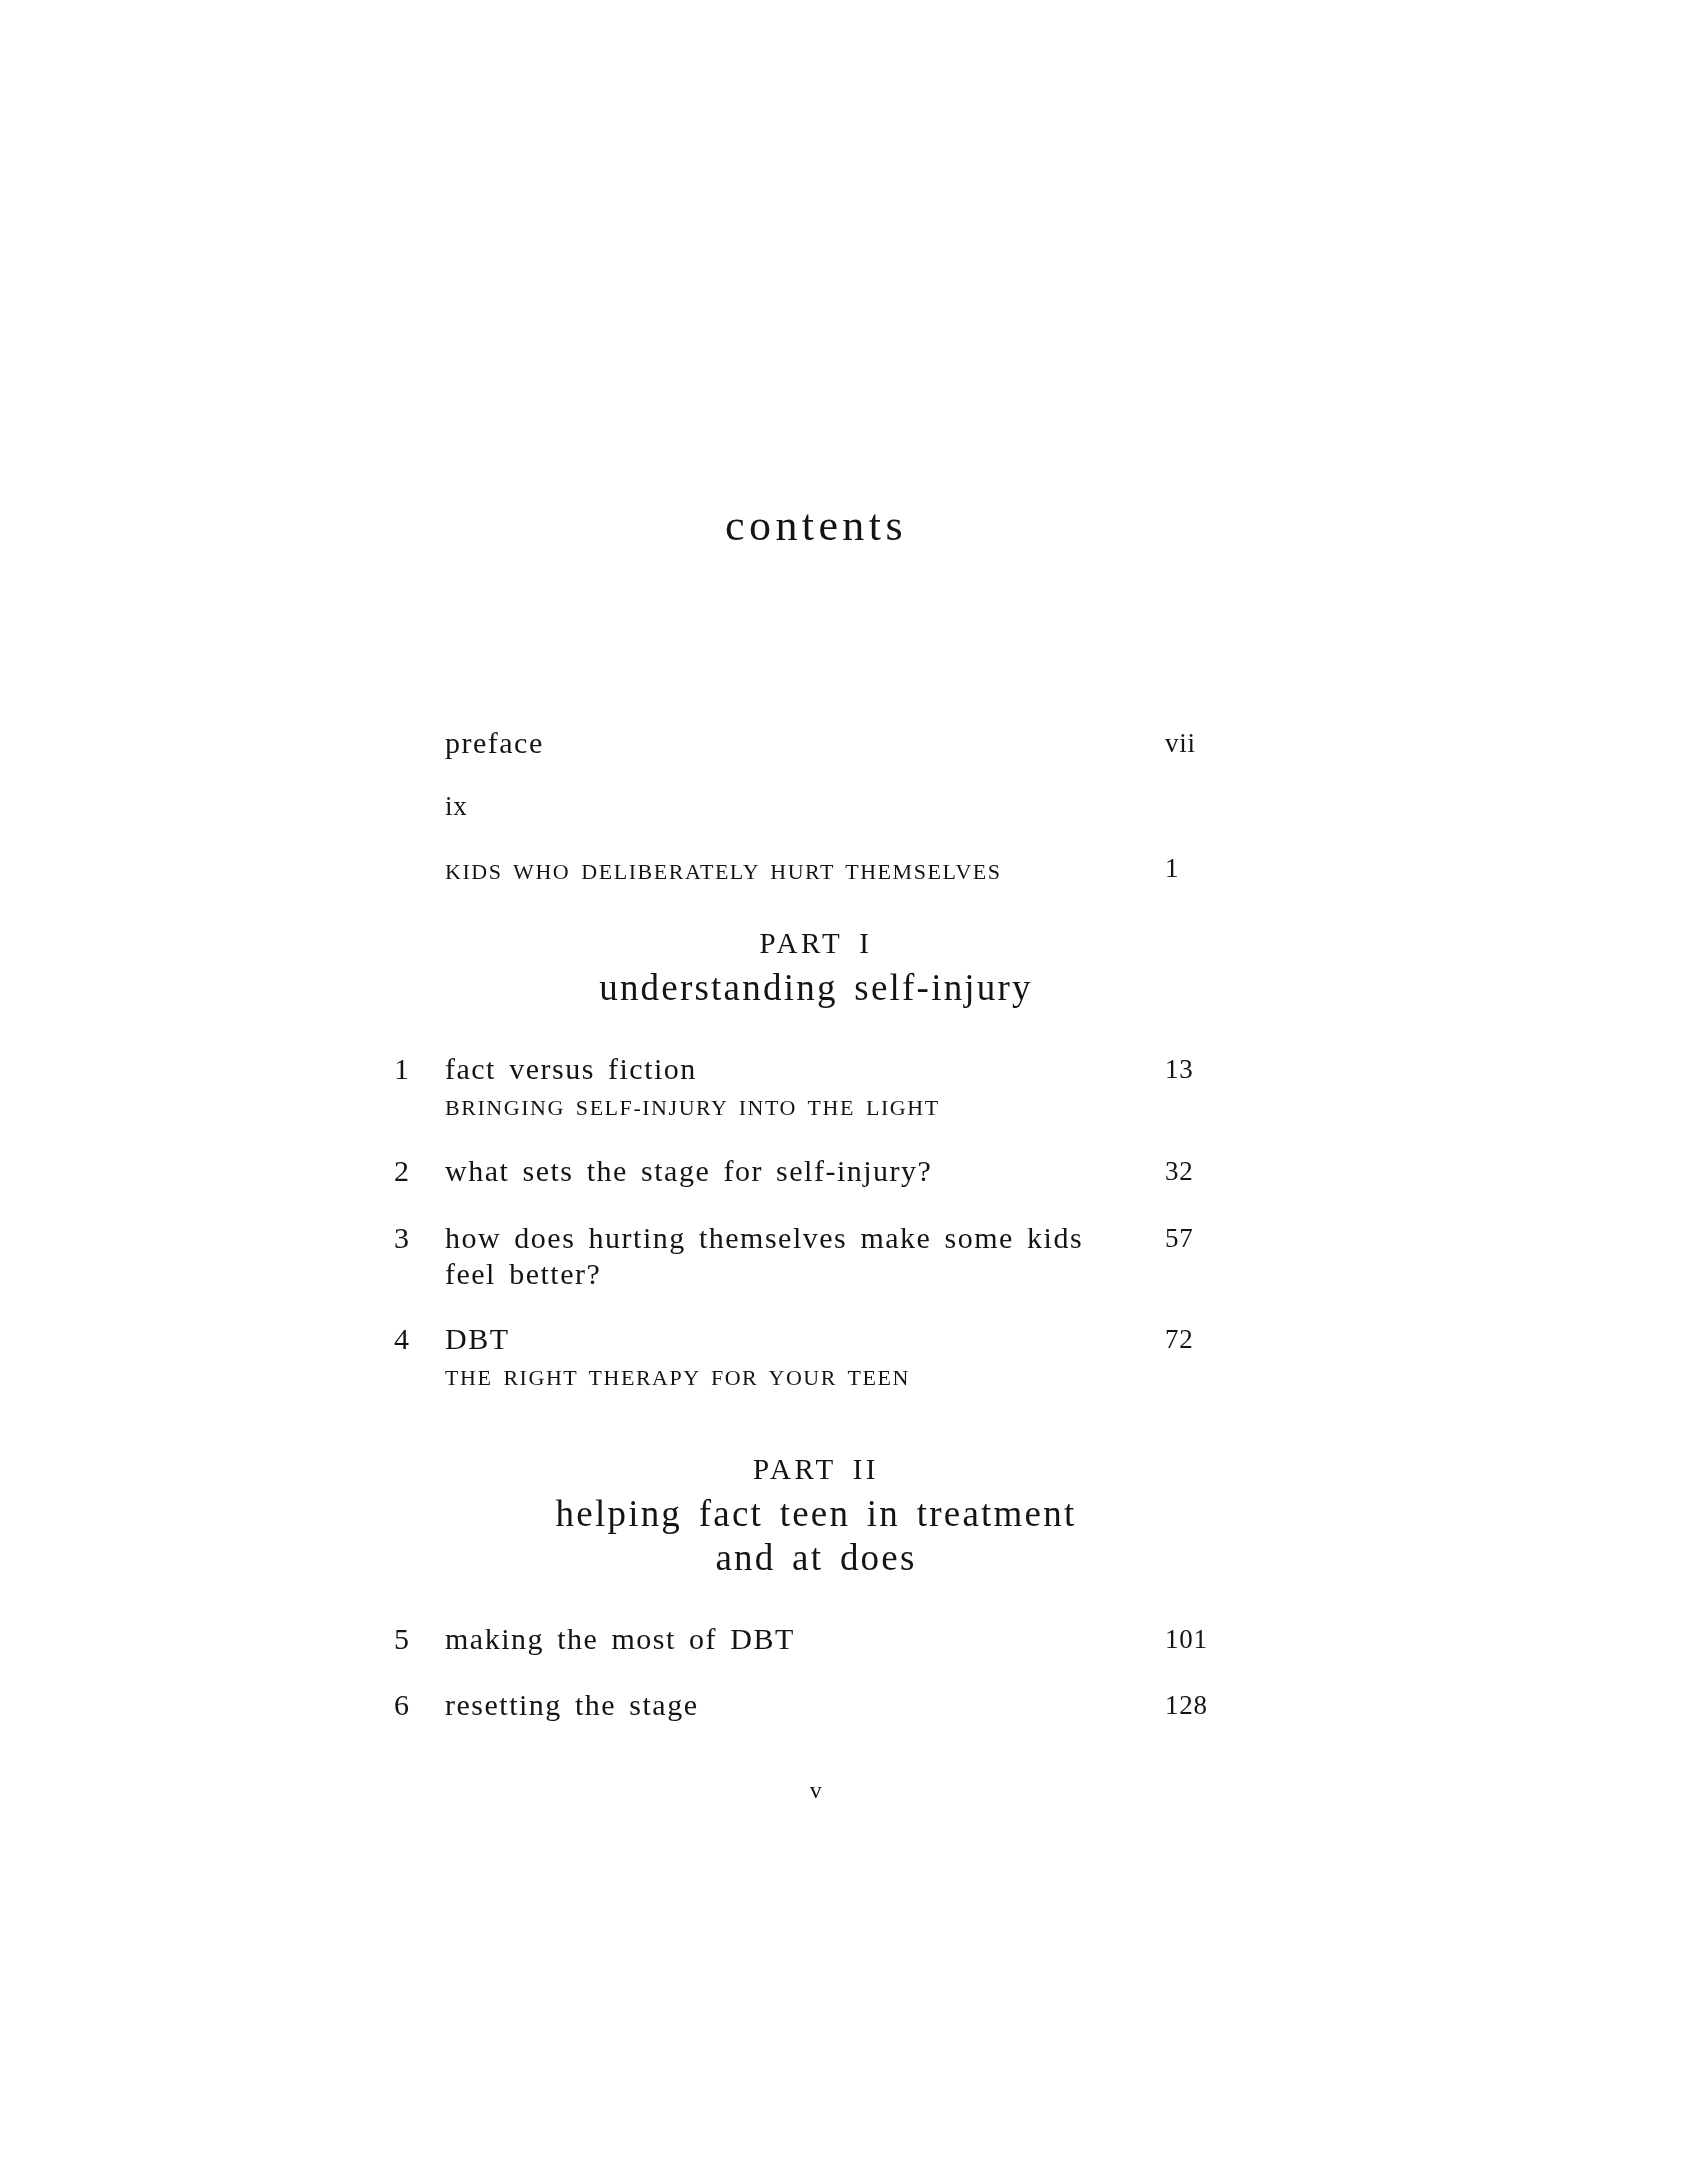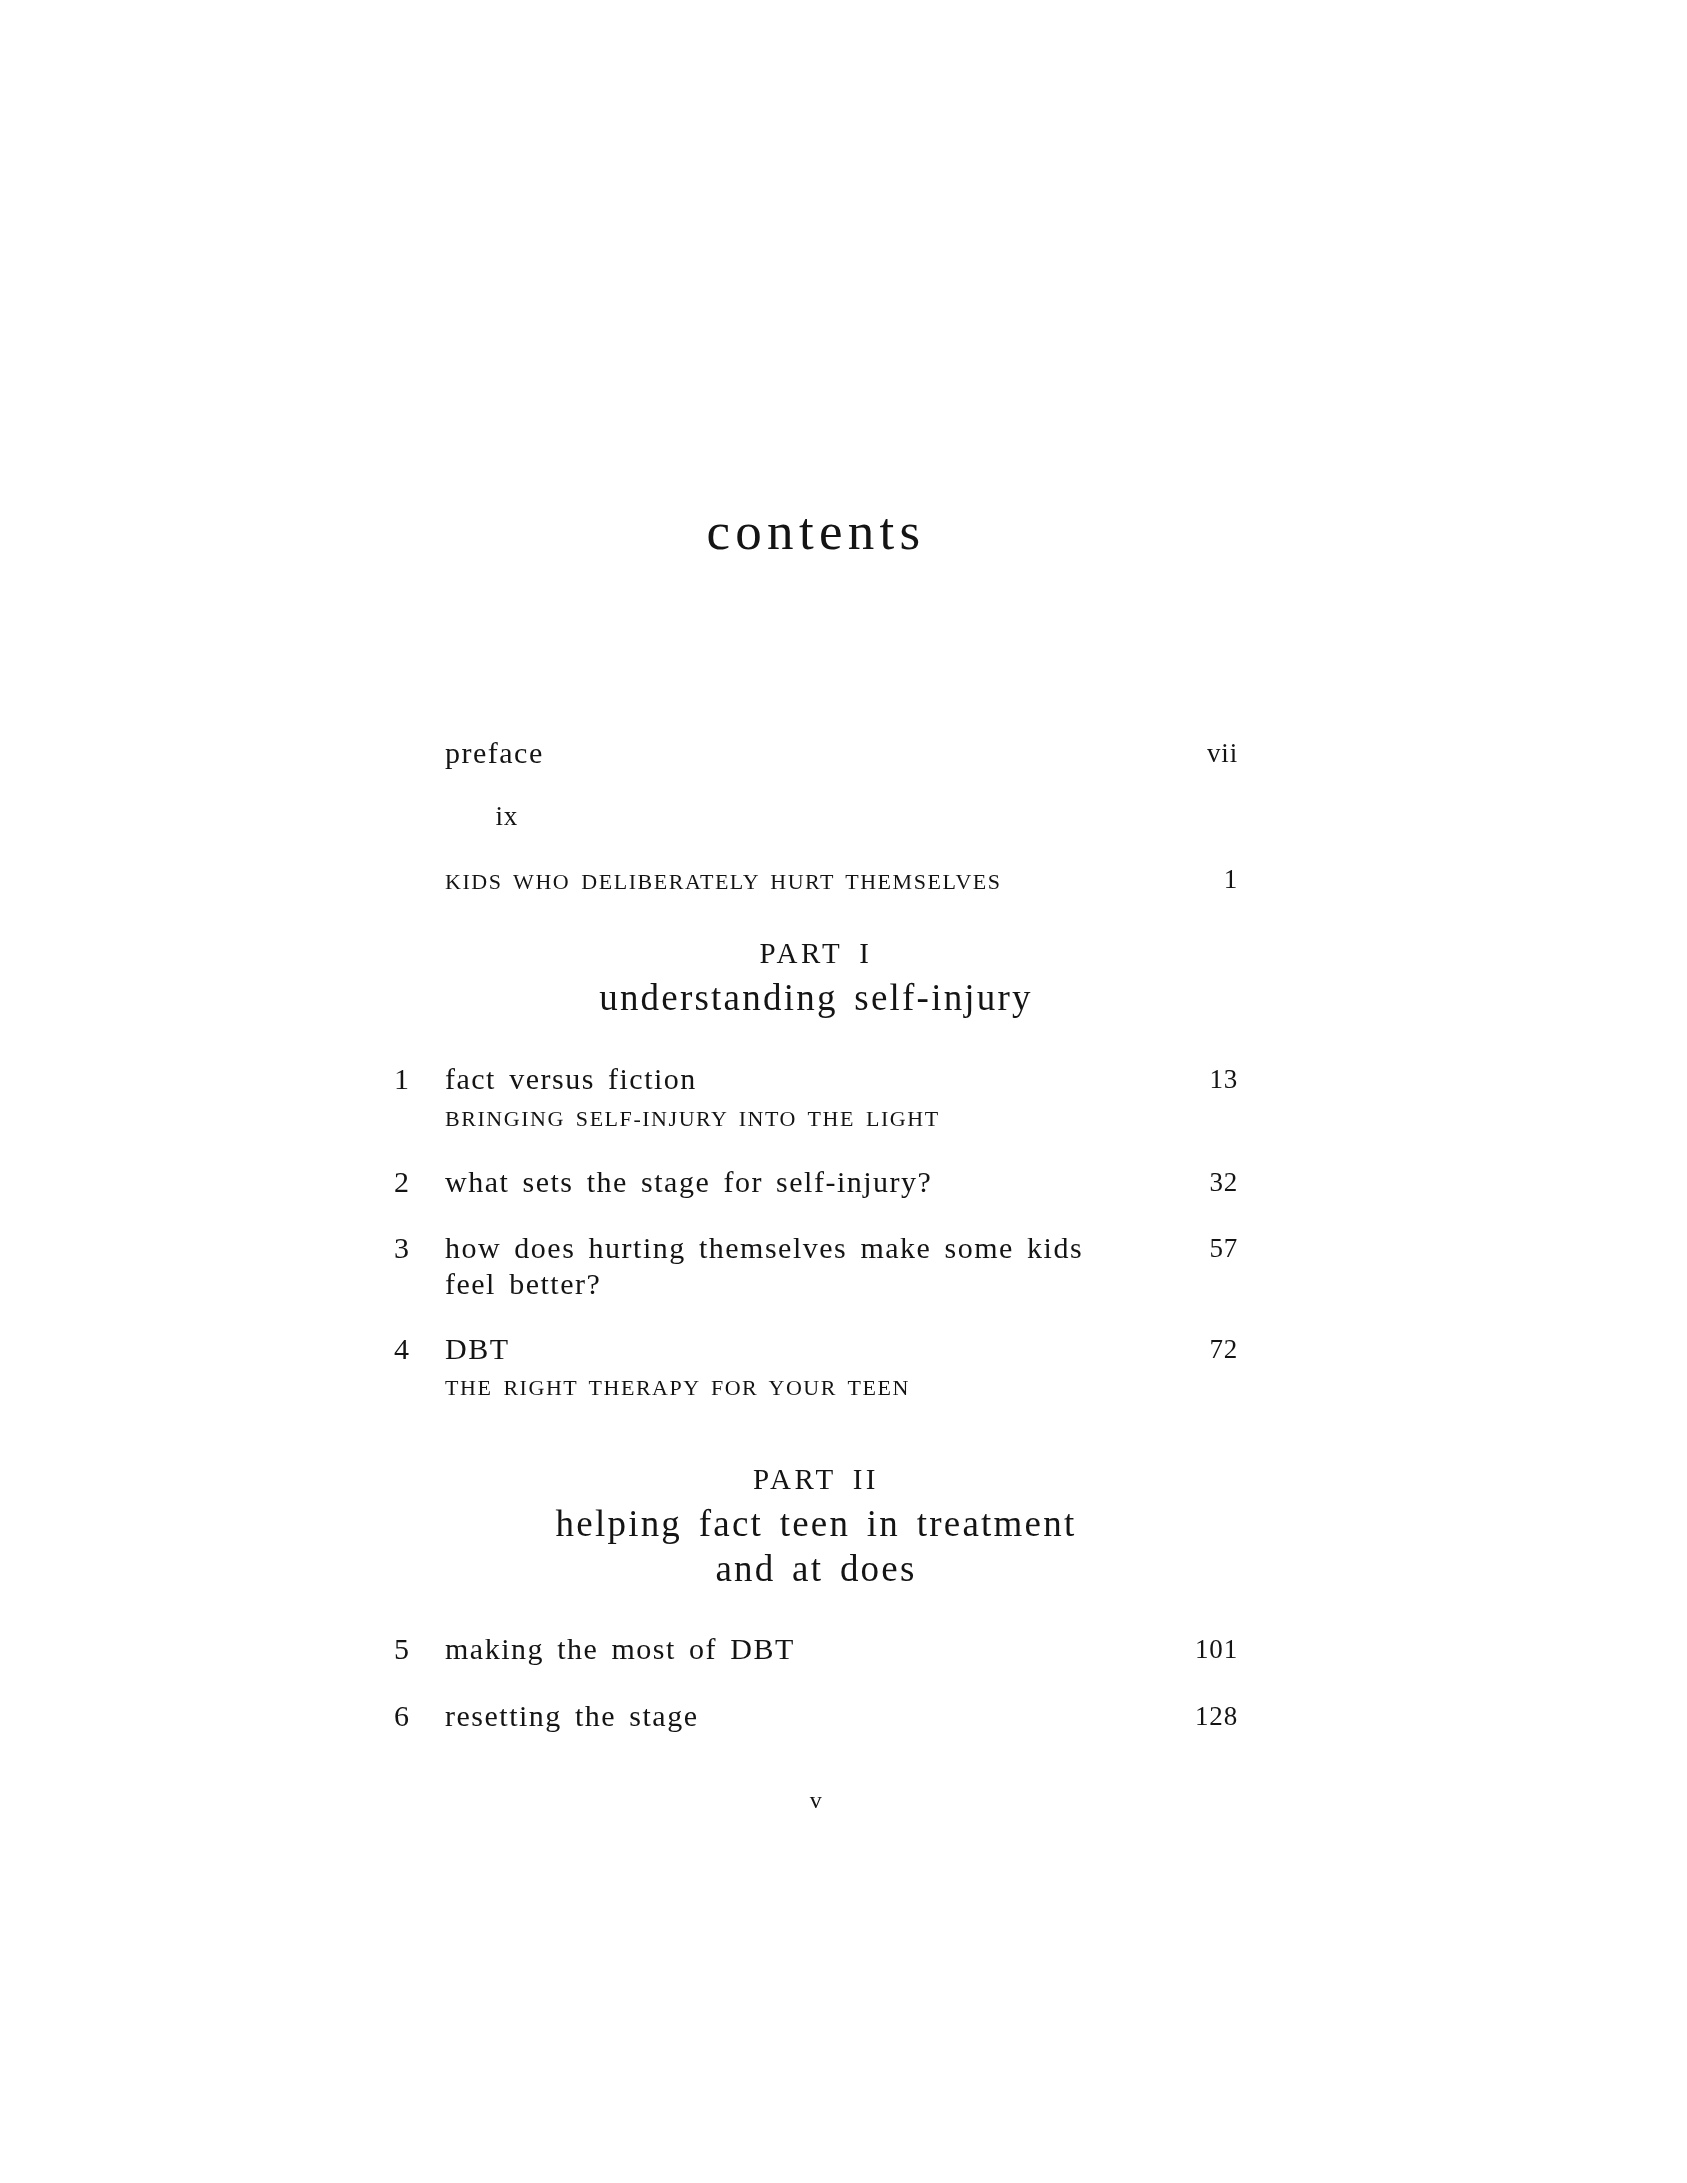--- a/index.html
+++ b/index.html
@@ -19,21 +19,21 @@
   .content {
     position: absolute;
     left: 394px;
     top: 0;
     width: 844px;
   }
   .book-title {
     margin: 0;
     padding-top: 501px;
     text-align: center;
-    font-size: 53px;
+    font-size: 44px;
     font-weight: 400;
     letter-spacing: 0.10em;
     word-spacing: 0.05em;
     line-height: 1.15;
   }
   .toc-row {
     display: flex;
     align-items: flex-start;
   }
   .num {
@@ -56,21 +56,21 @@
   .entry-subtitle {
     margin-top: 5.3px;
     font-size: 22px;
     line-height: 1.45;
     letter-spacing: 0.07em;
     word-spacing: 0.18em;
   }
   .pageno {
     flex: 0 0 73px;
     width: 73px;
-    text-align: right;
+    text-align: left;
     font-size: 27px;
     line-height: 1.35;
     letter-spacing: 0.03em;
   }
   .part-heading {
     text-align: center;
     margin: 0 40px;
   }
   .part-label {
     font-size: 29px;

